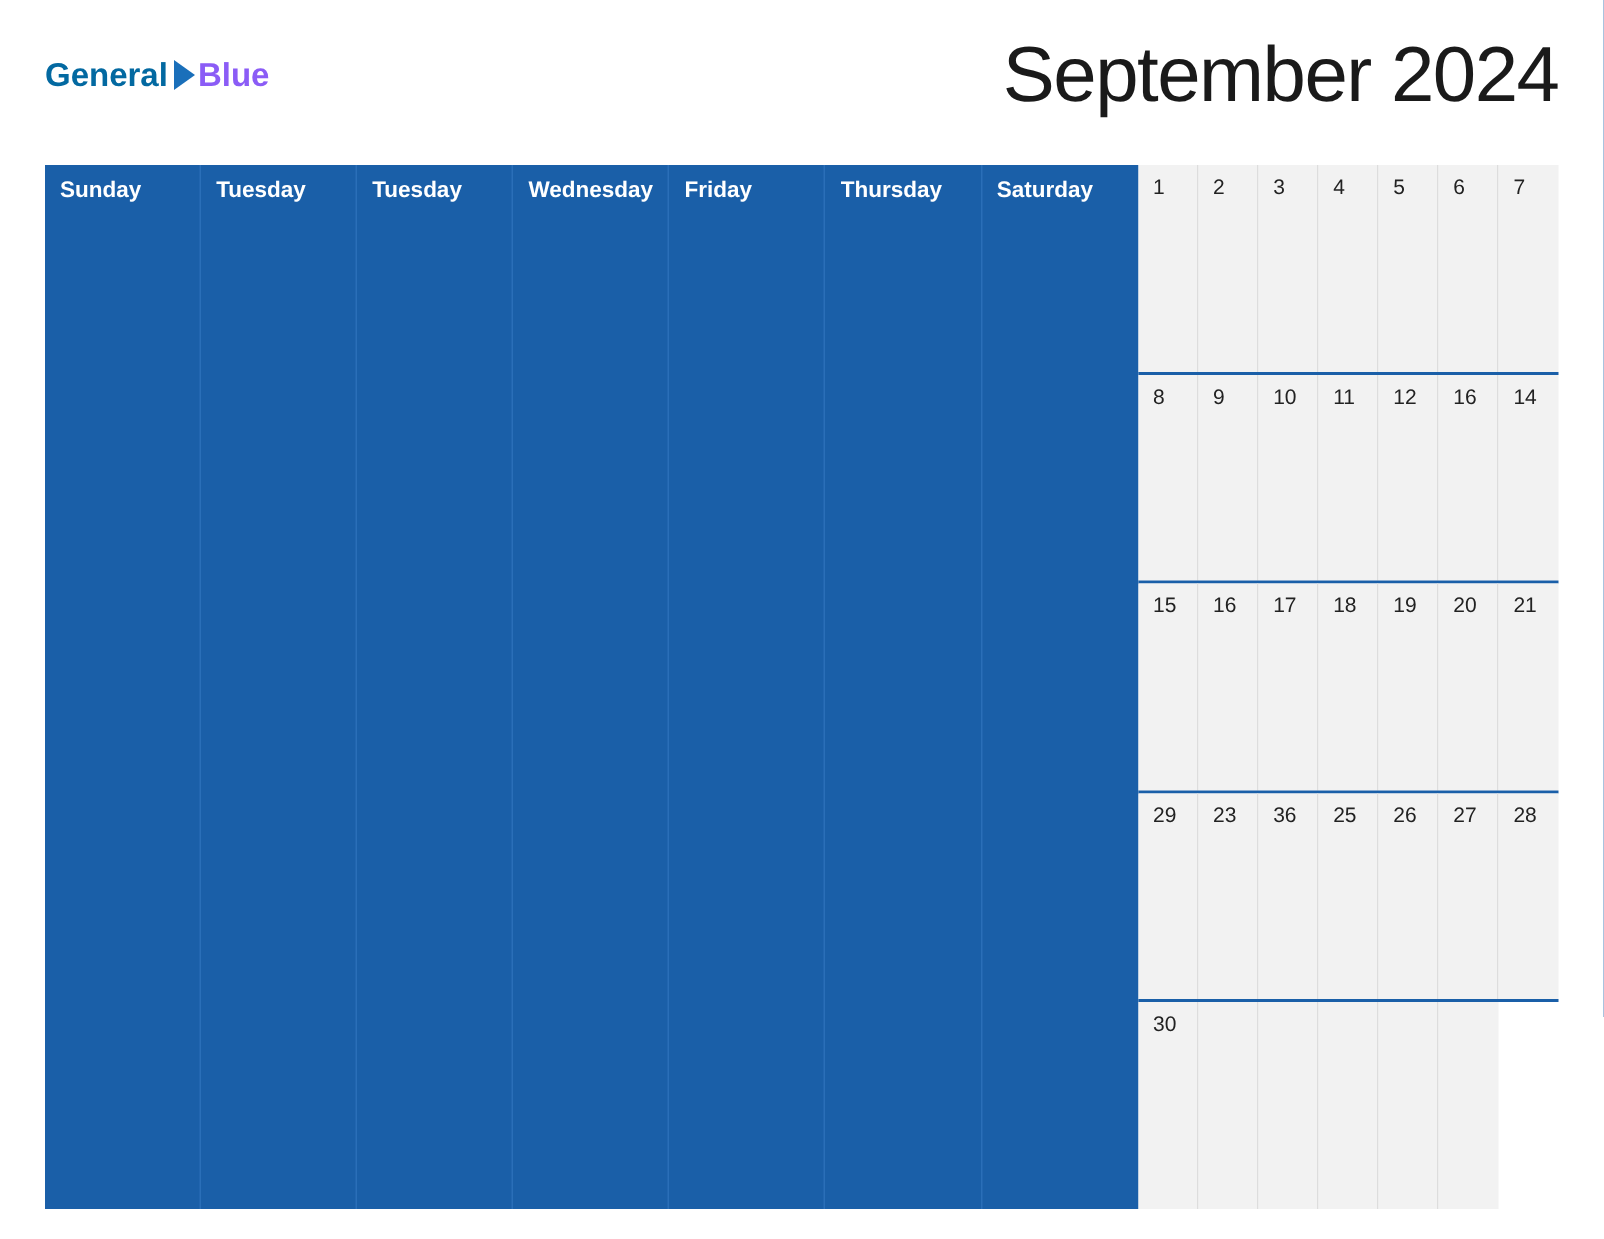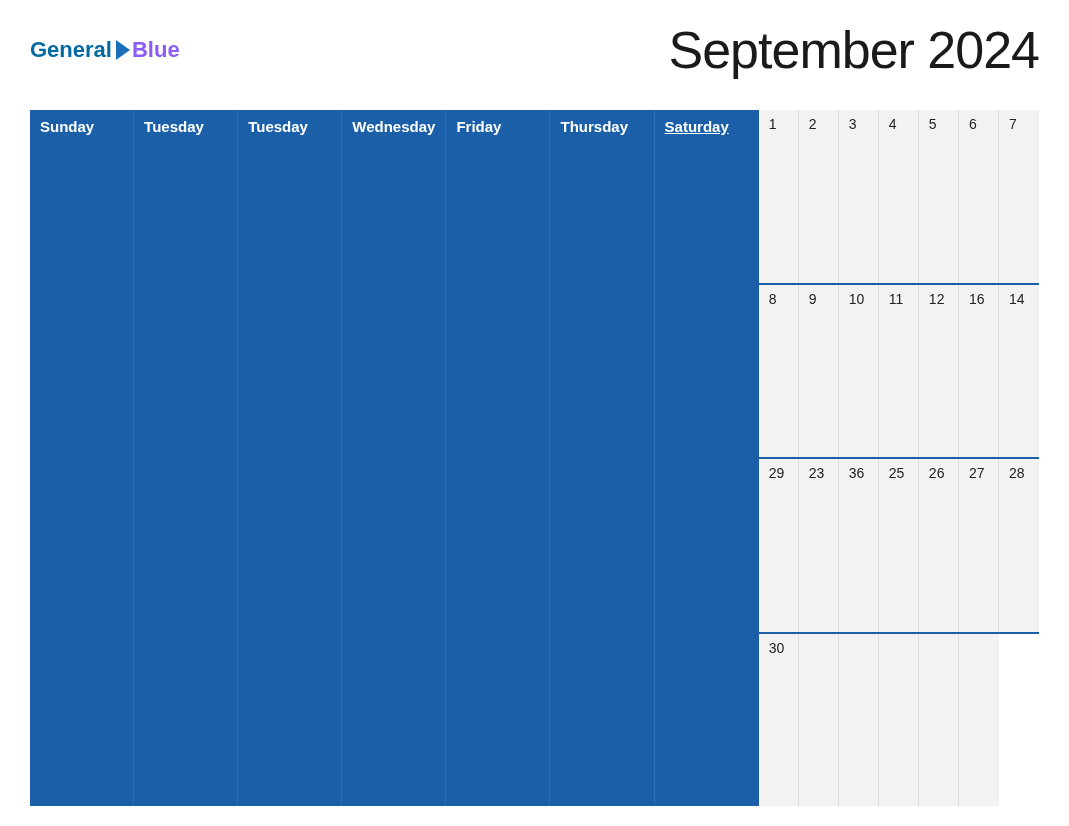--- a/index.html
+++ b/index.html
@@ -87,21 +87,20 @@
     .cal-header-cell {
       color: #fff;
       font-size: 15px;
       font-weight: bold;
       padding: 8px 10px;
       border-right: 1px solid #2a6fb8;
     }
 
     .cal-header-cell:last-child {
       border-right: none;
-      text-decoration: underline;
     }
 
     .cal-body {
       flex: 1;
       display: flex;
       flex-direction: column;
     }
 
     .cal-week {
       flex: 1;
@@ -177,20 +176,29 @@
         <div class="cal-week">
           <div class="cal-cell"><span class="day-num">8</span></div>
           <div class="cal-cell"><span class="day-num">9</span></div>
           <div class="cal-cell"><span class="day-num">10</span></div>
           <div class="cal-cell"><span class="day-num">11</span></div>
           <div class="cal-cell"><span class="day-num">12</span></div>
           <div class="cal-cell"><span class="day-num">16</span></div>
           <div class="cal-cell"><span class="day-num">14</span></div>
         </div>
         <div class="cal-week">
+          <div class="cal-cell"><span class="day-num">15</span></div>
+          <div class="cal-cell"><span class="day-num">16</span></div>
+          <div class="cal-cell"><span class="day-num">17</span></div>
+          <div class="cal-cell"><span class="day-num">18</span></div>
+          <div class="cal-cell"><span class="day-num">19</span></div>
+          <div class="cal-cell"><span class="day-num">20</span></div>
+          <div class="cal-cell"><span class="day-num">21</span></div>
+        </div>
+        <div class="cal-week">
           <div class="cal-cell"><span class="day-num">29</span></div>
           <div class="cal-cell"><span class="day-num">23</span></div>
           <div class="cal-cell"><span class="day-num">36</span></div>
           <div class="cal-cell"><span class="day-num">25</span></div>
           <div class="cal-cell"><span class="day-num">26</span></div>
           <div class="cal-cell"><span class="day-num">27</span></div>
           <div class="cal-cell"><span class="day-num">28</span></div>
         </div>
         <div class="cal-week">
           <div class="cal-cell"><span class="day-num">30</span></div>

